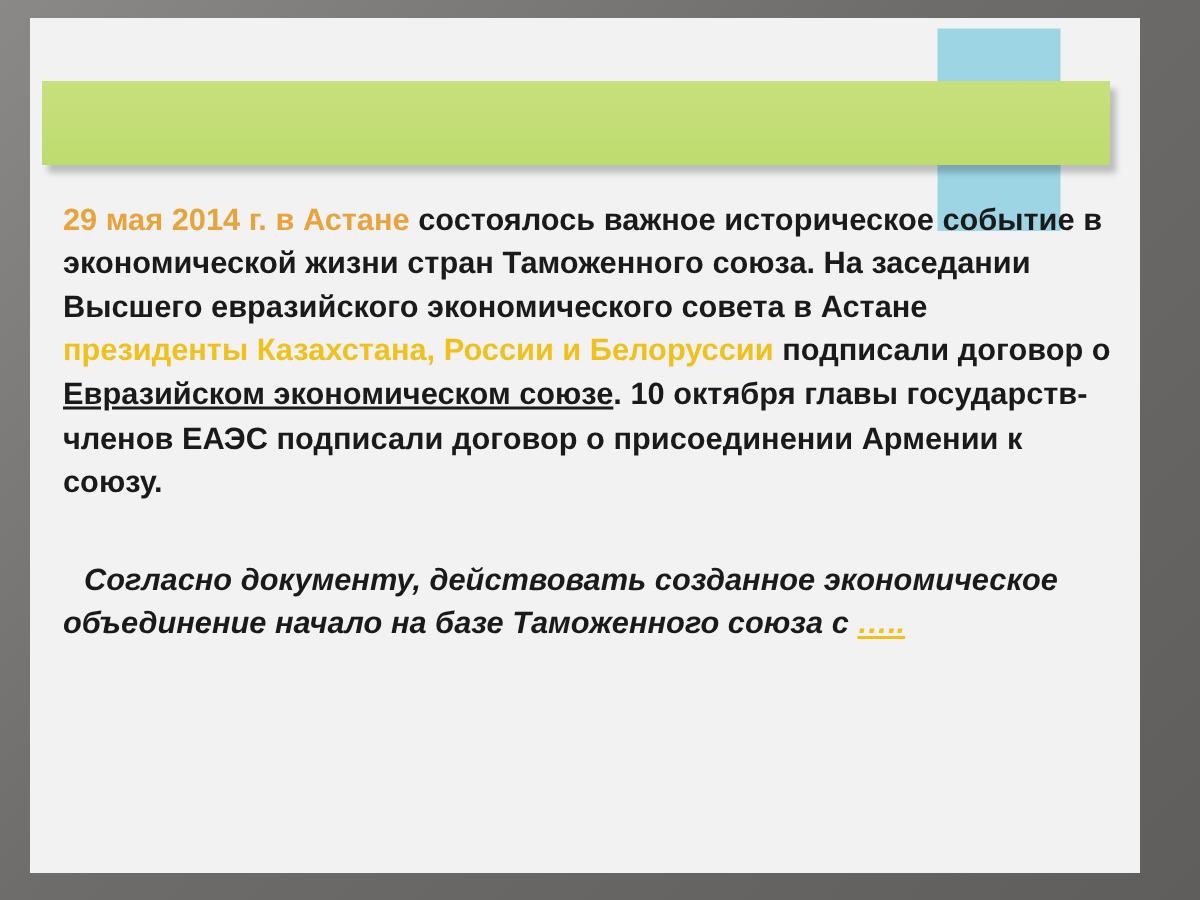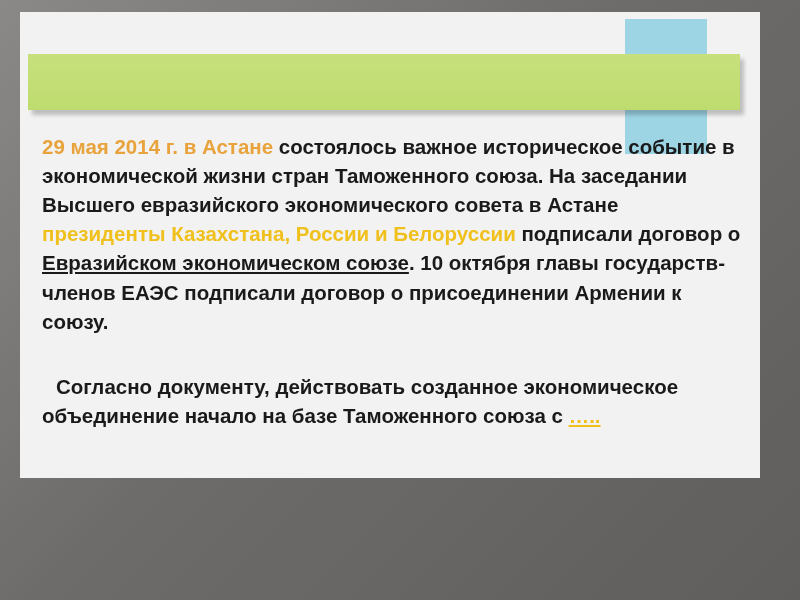--- a/index.html
+++ b/index.html
@@ -12,21 +12,21 @@
     overflow: hidden;
     font-family: "Liberation Sans", sans-serif;
     background: #6e6d6b;
     background: linear-gradient(135deg, #8a8987 0%, #6d6c6a 45%, #5f5e5c 100%);
   }
   .slide {
     position: absolute;
     left: 20px;
     top: 12px;
     width: 740px;
-    height: 466px;
+    height: 570px;
     background: #f2f2f2;
     box-shadow: 0 0 0 0 rgba(0,0,0,0);
   }
   
   .blue-sq-top {
     position: absolute;
     left: 605px;
     top: 7px;
     width: 82px;
     height: 48px;
@@ -68,20 +68,21 @@
   p.para {
     margin: 0 0 20px 0;
     font-size: 20.5px;
     line-height: 1.42;
     color: #1a1a1a;
     font-weight: bold;
     text-align: left;
   }
   p.para.second {
     margin-top: 36px;
+    font-style: italic;
   }
   .w-orange {
     color: #e8a33d;
   }
   .w-yellow {
     color: #f0c01c;
   }
   .w-under {
     text-decoration: underline;
   }

